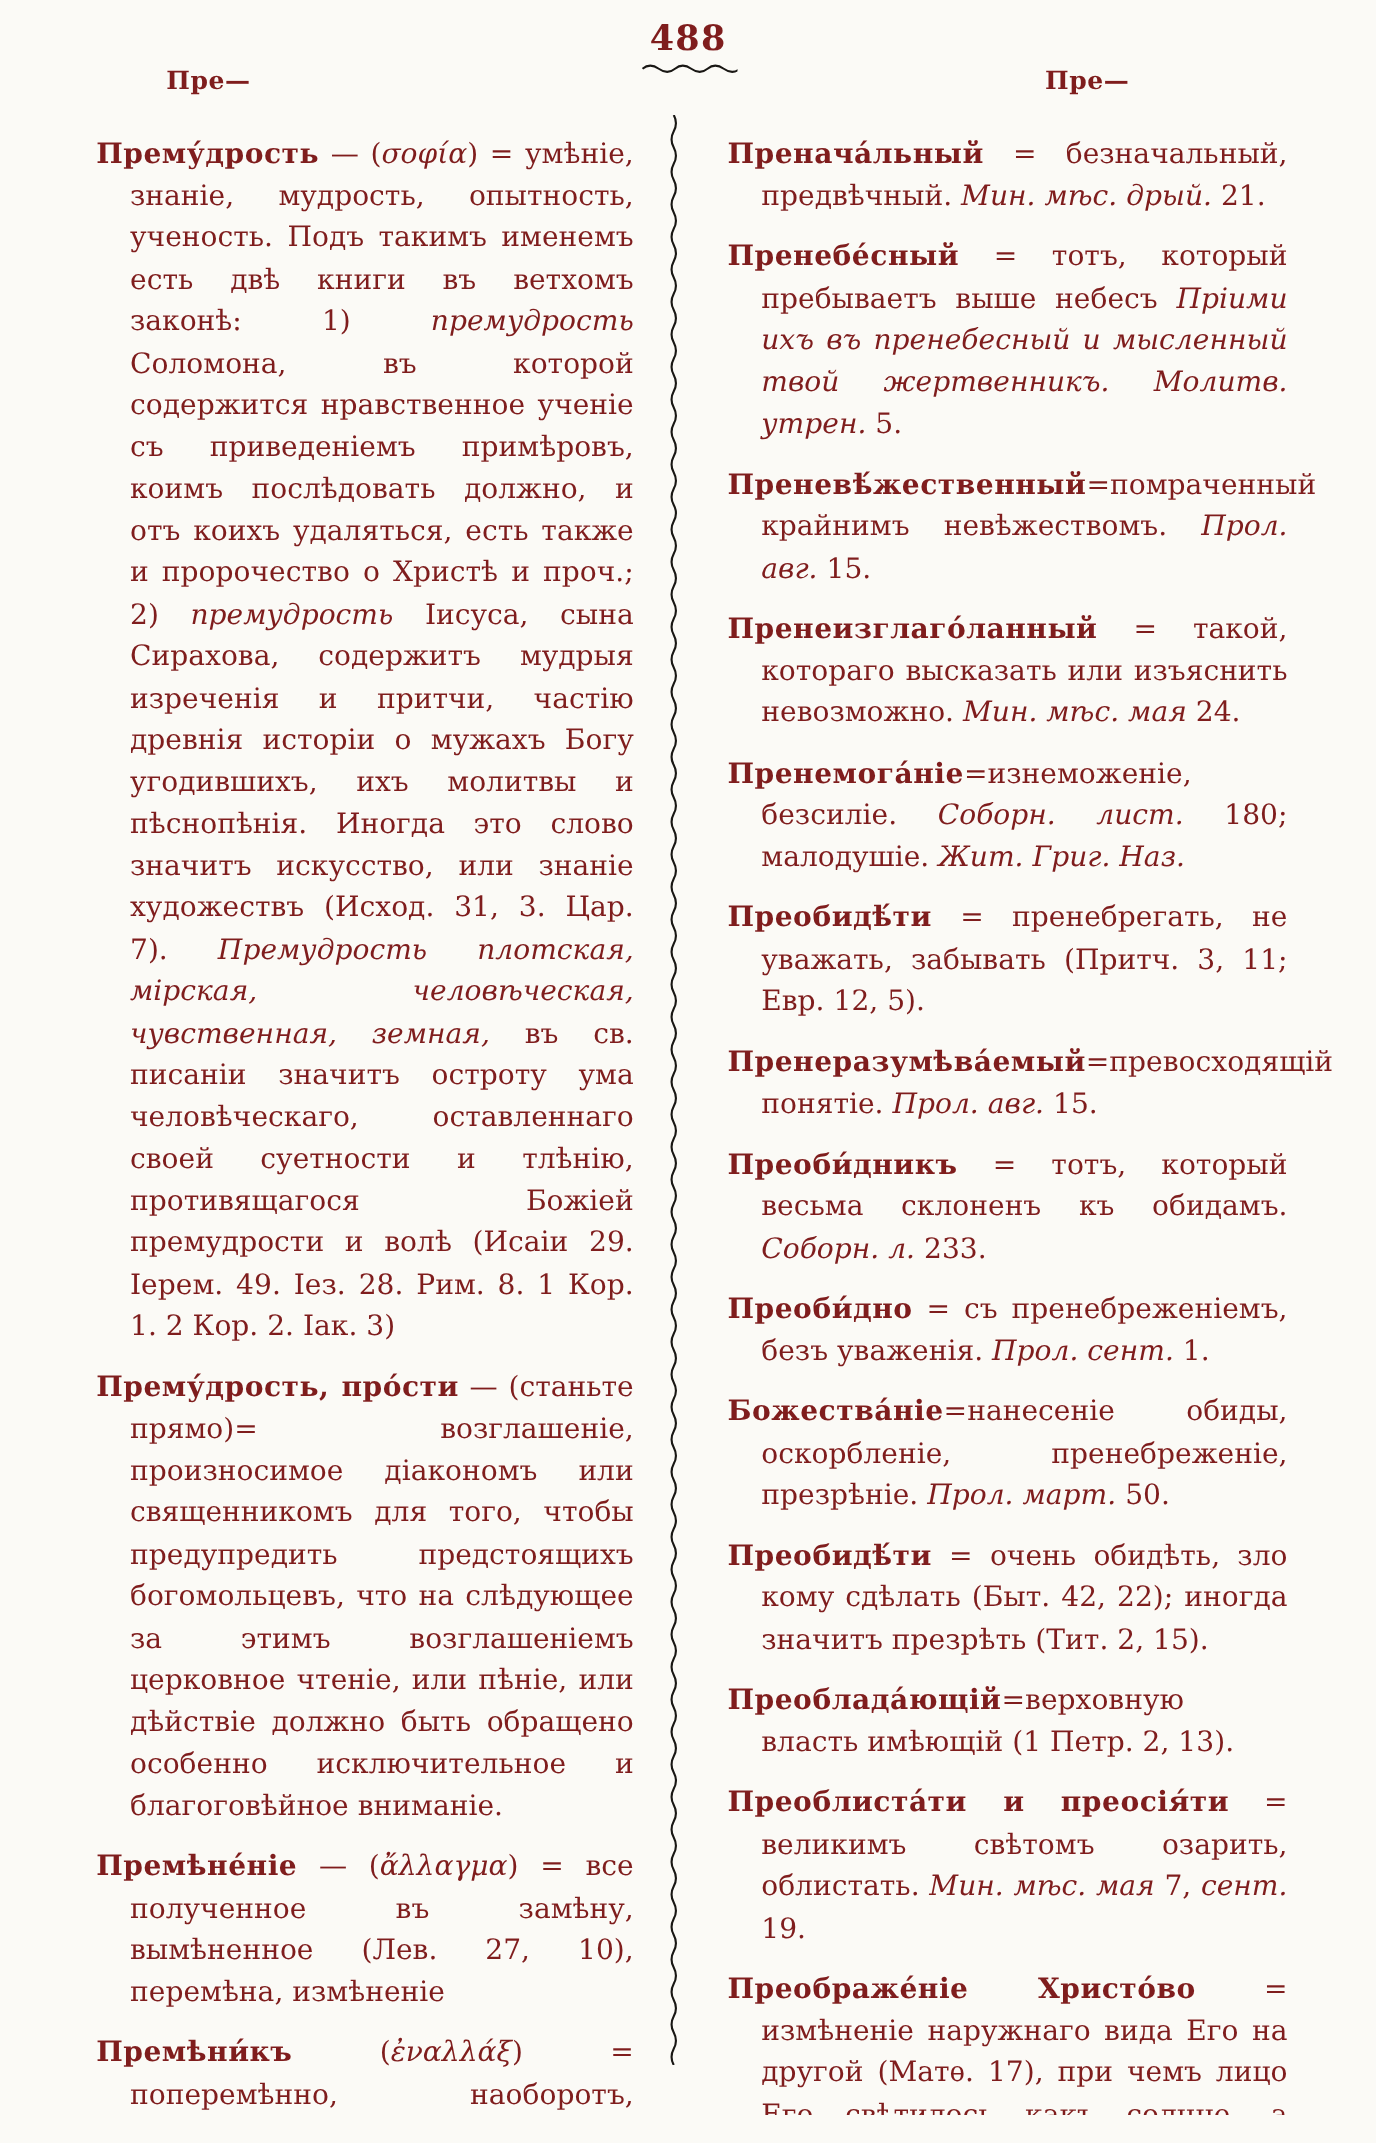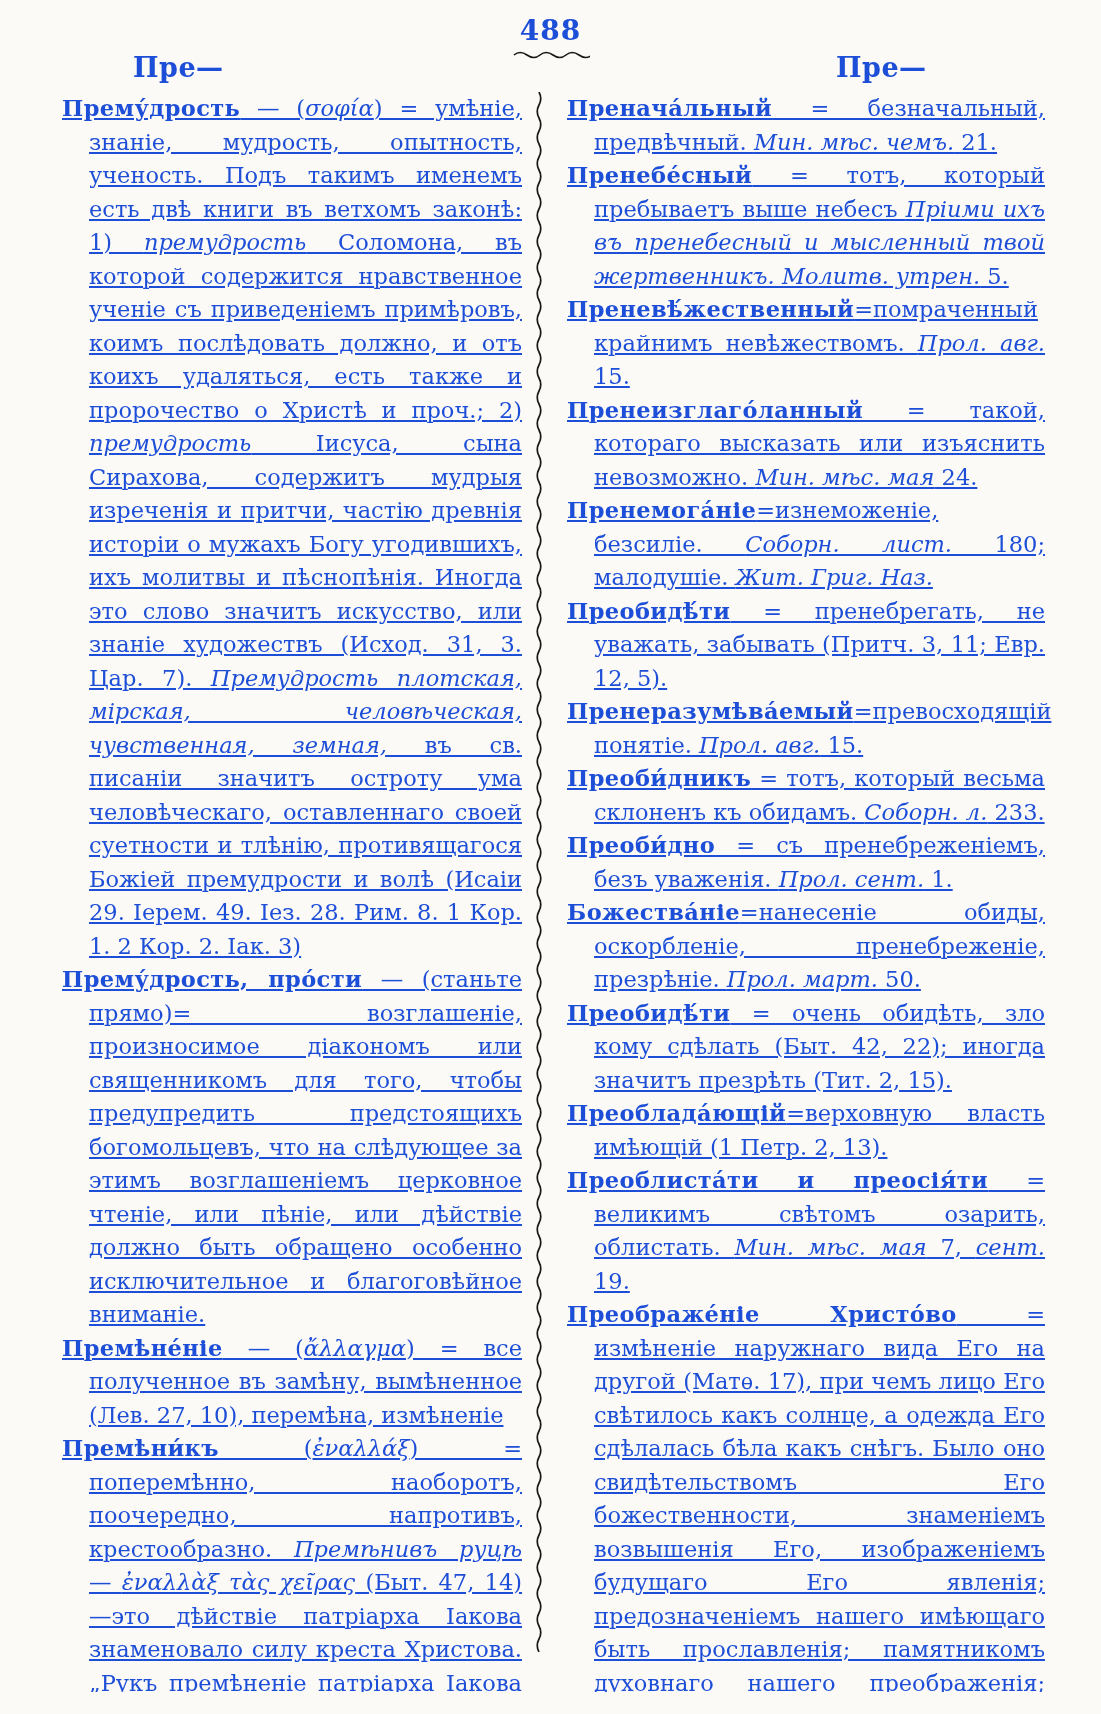--- a/index.html
+++ b/index.html
@@ -8,21 +8,21 @@
     width: 1101px;
     height: 1714px;
     background: #fbfaf6;
     overflow: hidden;
   }
   .page {
     position: relative;
     width: 1101px;
     height: 1714px;
     background: #fbfaf6;
-    color: #1d4ed8;
+    color: #7f1d1d;
     font-family: "DejaVu Serif", "Liberation Serif", serif;
     box-sizing: border-box;
   }
   .page-header {
     position: relative;
     height: 92px;
   }
   .page-number {
     position: absolute;
     top: 14px;
@@ -35,21 +35,21 @@
   }
   .number-squiggle {
     position: absolute;
     top: 50px;
     left: 50%;
     transform: translateX(-50%);
   }
   .running-head {
     position: absolute;
     top: 52px;
-    font-size: 27px;
+    font-size: 20px;
     font-weight: 700;
     letter-spacing: 0.5px;
   }
   .running-head.left { left: 133px; }
   .running-head.right { left: 836px; }
   .columns {
     position: relative;
     display: flex;
     padding: 0 56px 0 62px;
     height: 1600px;
@@ -64,24 +64,23 @@
   }
   .column.left { margin-right: 8px; }
   .column.right { margin-left: 19px; }
   .divider-wrap {
     width: 18px;
     display: flex;
     justify-content: center;
     flex: none;
   }
   .entry {
-    margin: 0;
+    margin: 15px;
     text-indent: -27px;
     padding-left: 27px;
-    text-decoration: underline;
   }
   .seg-headword {
     font-weight: 700;
     letter-spacing: 0.4px;
   }
   .seg-italic { font-style: italic; }
   .seg-normal { font-style: normal; }
   svg { display: block; }
 </style>
 </head>
@@ -104,21 +103,21 @@
         <p class="entry"><span class="seg-headword">Прему́дрость, про́сти</span><span class="seg-normal"> — (станьте прямо)= возглашеніе, произносимое діакономъ или священникомъ для того, чтобы предупредить предстоящихъ богомольцевъ, что на слѣдующее за этимъ возглашеніемъ церковное чтеніе, или пѣніе, или дѣйствіе должно быть обращено особенно исключительное и благоговѣйное вниманіе.</span></p>
         <p class="entry"><span class="seg-headword">Премѣне́ніе</span><span class="seg-normal"> — (</span><span class="seg-italic">ἄλλαγμα</span><span class="seg-normal">) = все полученное въ замѣну, вымѣненное (Лев. 27, 10), перемѣна, измѣненіе</span></p>
         <p class="entry"><span class="seg-headword">Премѣни́къ</span><span class="seg-normal"> (</span><span class="seg-italic">ἐναλλάξ</span><span class="seg-normal">) = поперемѣнно, наоборотъ, поочередно, напротивъ, крестообразно. </span><span class="seg-italic">Премѣнивъ руцѣ</span><span class="seg-normal"> — </span><span class="seg-italic">ἐναλλὰξ τὰς χεῖρας</span><span class="seg-normal"> (Быт. 47, 14)—это дѣйствіе патріарха Іакова знаменовало силу креста Христова. „Рукъ премѣненіе патріарха Іакова на благословеніе чадъ державное креста Твоего предъявляше знаменіе“. (</span></p>
       </div>
     <div class="divider-wrap">
       <svg width="10" height="1560" viewBox="0 0 10 1560">
         <path id="divider-path" fill="none" stroke="#191714" stroke-width="1.7" d="M5 0 q3.5 6.5 0 13 q-3.5 6.5 0 13 q3.5 6.5 0 13 q-3.5 6.5 0 13 q3.5 6.5 0 13 q-3.5 6.5 0 13 q3.5 6.5 0 13 q-3.5 6.5 0 13 q3.5 6.5 0 13 q-3.5 6.5 0 13 q3.5 6.5 0 13 q-3.5 6.5 0 13 q3.5 6.5 0 13 q-3.5 6.5 0 13 q3.5 6.5 0 13 q-3.5 6.5 0 13 q3.5 6.5 0 13 q-3.5 6.5 0 13 q3.5 6.5 0 13 q-3.5 6.5 0 13 q3.5 6.5 0 13 q-3.5 6.5 0 13 q3.5 6.5 0 13 q-3.5 6.5 0 13 q3.5 6.5 0 13 q-3.5 6.5 0 13 q3.5 6.5 0 13 q-3.5 6.5 0 13 q3.5 6.5 0 13 q-3.5 6.5 0 13 q3.5 6.5 0 13 q-3.5 6.5 0 13 q3.5 6.5 0 13 q-3.5 6.5 0 13 q3.5 6.5 0 13 q-3.5 6.5 0 13 q3.5 6.5 0 13 q-3.5 6.5 0 13 q3.5 6.5 0 13 q-3.5 6.5 0 13 q3.5 6.5 0 13 q-3.5 6.5 0 13 q3.5 6.5 0 13 q-3.5 6.5 0 13 q3.5 6.5 0 13 q-3.5 6.5 0 13 q3.5 6.5 0 13 q-3.5 6.5 0 13 q3.5 6.5 0 13 q-3.5 6.5 0 13 q3.5 6.5 0 13 q-3.5 6.5 0 13 q3.5 6.5 0 13 q-3.5 6.5 0 13 q3.5 6.5 0 13 q-3.5 6.5 0 13 q3.5 6.5 0 13 q-3.5 6.5 0 13 q3.5 6.5 0 13 q-3.5 6.5 0 13 q3.5 6.5 0 13 q-3.5 6.5 0 13 q3.5 6.5 0 13 q-3.5 6.5 0 13 q3.5 6.5 0 13 q-3.5 6.5 0 13 q3.5 6.5 0 13 q-3.5 6.5 0 13 q3.5 6.5 0 13 q-3.5 6.5 0 13 q3.5 6.5 0 13 q-3.5 6.5 0 13 q3.5 6.5 0 13 q-3.5 6.5 0 13 q3.5 6.5 0 13 q-3.5 6.5 0 13 q3.5 6.5 0 13 q-3.5 6.5 0 13 q3.5 6.5 0 13 q-3.5 6.5 0 13 q3.5 6.5 0 13 q-3.5 6.5 0 13 q3.5 6.5 0 13 q-3.5 6.5 0 13 q3.5 6.5 0 13 q-3.5 6.5 0 13 q3.5 6.5 0 13 q-3.5 6.5 0 13 q3.5 6.5 0 13 q-3.5 6.5 0 13 q3.5 6.5 0 13 q-3.5 6.5 0 13 q3.5 6.5 0 13 q-3.5 6.5 0 13 q3.5 6.5 0 13 q-3.5 6.5 0 13 q3.5 6.5 0 13 q-3.5 6.5 0 13 q3.5 6.5 0 13 q-3.5 6.5 0 13 q3.5 6.5 0 13 q-3.5 6.5 0 13 q3.5 6.5 0 13 q-3.5 6.5 0 13 q3.5 6.5 0 13 q-3.5 6.5 0 13 q3.5 6.5 0 13 q-3.5 6.5 0 13 q3.5 6.5 0 13 q-3.5 6.5 0 13 q3.5 6.5 0 13 q-3.5 6.5 0 13 q3.5 6.5 0 13 q-3.5 6.5 0 13 q3.5 6.5 0 13 q-3.5 6.5 0 13 q3.5 6.5 0 13 q-3.5 6.5 0 13 q3.5 6.5 0 13 q-3.5 6.5 0 13"></path>
       </svg>
     </div>
     <div class="column right">
-        <p class="entry"><span class="seg-headword">Пренача́льный</span><span class="seg-normal"> = безначальный, предвѣчный. </span><span class="seg-italic">Мин. мѣс. чемъ.</span><span class="seg-normal"> 21.</span></p>
+        <p class="entry"><span class="seg-headword">Пренача́льный</span><span class="seg-normal"> = безначальный, предвѣчный. </span><span class="seg-italic">Мин. мѣс. дрый.</span><span class="seg-normal"> 21.</span></p>
         <p class="entry"><span class="seg-headword">Пренебе́сный</span><span class="seg-normal"> = тотъ, который пребываетъ выше небесъ </span><span class="seg-italic">Пріими ихъ въ пренебесный и мысленный твой жертвенникъ. Молитв. утрен.</span><span class="seg-normal"> 5.</span></p>
         <p class="entry"><span class="seg-headword">Преневѣ́жественный</span><span class="seg-normal">=помраченный крайнимъ невѣжествомъ. </span><span class="seg-italic">Прол. авг.</span><span class="seg-normal"> 15.</span></p>
         <p class="entry"><span class="seg-headword">Пренеизглаго́ланный</span><span class="seg-normal"> = такой, котораго высказать или изъяснить невозможно. </span><span class="seg-italic">Мин. мѣс. мая</span><span class="seg-normal"> 24.</span></p>
         <p class="entry"><span class="seg-headword">Пренемога́ніе</span><span class="seg-normal">=изнеможеніе, безсиліе. </span><span class="seg-italic">Соборн. лист.</span><span class="seg-normal"> 180; малодушіе. </span><span class="seg-italic">Жит. Григ. Наз.</span></p>
         <p class="entry"><span class="seg-headword">Преобидѣ́ти</span><span class="seg-normal"> = пренебрегать, не уважать, забывать (Притч. 3, 11; Евр. 12, 5).</span></p>
         <p class="entry"><span class="seg-headword">Пренеразумѣва́емый</span><span class="seg-normal">=превосходящій понятіе. </span><span class="seg-italic">Прол. авг.</span><span class="seg-normal"> 15.</span></p>
         <p class="entry"><span class="seg-headword">Преоби́дникъ</span><span class="seg-normal"> = тотъ, который весьма склоненъ къ обидамъ. </span><span class="seg-italic">Соборн. л.</span><span class="seg-normal"> 233.</span></p>
         <p class="entry"><span class="seg-headword">Преоби́дно</span><span class="seg-normal"> = съ пренебреженіемъ, безъ уваженія. </span><span class="seg-italic">Прол. сент.</span><span class="seg-normal"> 1.</span></p>
         <p class="entry"><span class="seg-headword">Божества́ніе</span><span class="seg-normal">=нанесеніе обиды, оскорбленіе, пренебреженіе, презрѣніе. </span><span class="seg-italic">Прол. март.</span><span class="seg-normal"> 50.</span></p>
         <p class="entry"><span class="seg-headword">Преобидѣ́ти</span><span class="seg-normal"> = очень обидѣть, зло кому сдѣлать (Быт. 42, 22); иногда значитъ презрѣть (Тит. 2, 15).</span></p>

